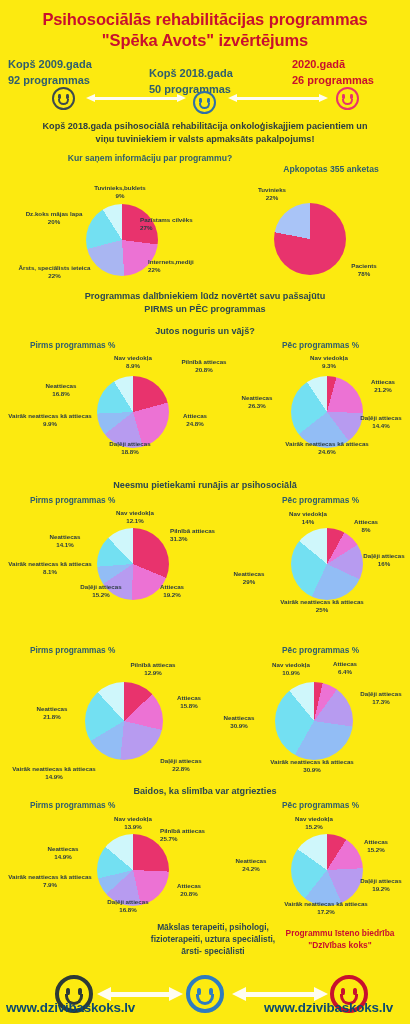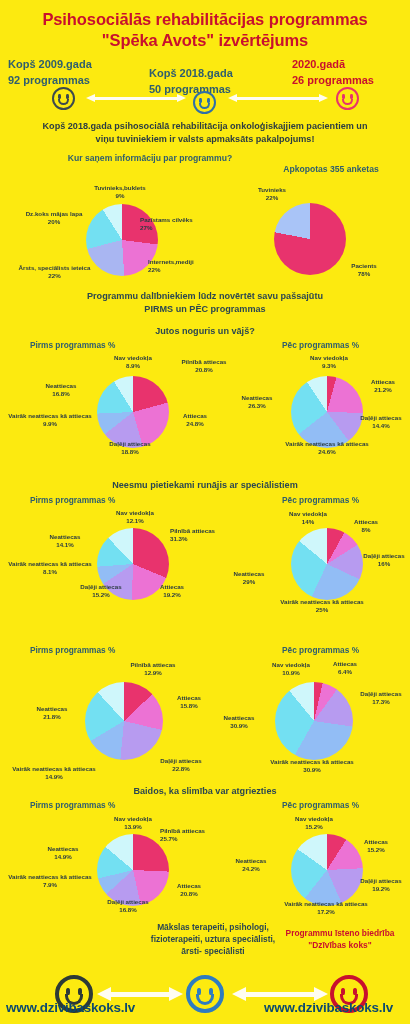--- a/index.html
+++ b/index.html
@@ -289,21 +289,21 @@
   </div>
 
   <div class="lbl" style="left:242px; top:186px; width:60px;">
     <span>Tuvinieks</span><span class="p">22%</span>
   </div>
   <div class="lbl" style="left:334px; top:262px; width:60px;">
     <span>Pacients</span><span class="p">78%</span>
   </div>
 
   <div class="midtext" style="top:290px;">
-    <div>Programmu dalībniekiem lūdz novērtēt savu pašsajūtu</div>
+    <div>Programmas dalībniekiem lūdz novērtēt savu pašsajūtu</div>
     <div>PIRMS un PĒC programmas</div>
   </div>
 
   <div class="midtext" style="top:325px;">Jutos noguris un vājš?</div>
   <div class="colhead" style="left:30px;  top:340px;">Pirms programmas %</div>
   <div class="colhead" style="left:282px; top:340px;">Pēc programmas %</div>
 
   <div class="pie" id="pie-2" style="left: 97px; top: 376px; width: 72px; height: 72px; background: conic-gradient(rgb(232, 51, 109) 0deg, rgb(232, 51, 109) 74.88deg, rgb(236, 114, 212) 74.88deg, rgb(236, 114, 212) 164.16deg, rgb(183, 155, 240) 164.16deg, rgb(183, 155, 240) 231.84deg, rgb(146, 189, 245) 231.84deg, rgb(146, 189, 245) 267.48deg, rgb(115, 224, 242) 267.48deg, rgb(115, 224, 242) 327.96deg, rgb(207, 247, 251) 327.96deg, rgb(207, 247, 251) 360deg);"></div>
   <div class="pie" id="pie-3" style="left: 291px; top: 376px; width: 72px; height: 72px; background: conic-gradient(rgb(232, 51, 109) 0deg, rgb(232, 51, 109) 15.12deg, rgb(236, 114, 212) 15.12deg, rgb(236, 114, 212) 91.44deg, rgb(183, 155, 240) 91.44deg, rgb(183, 155, 240) 143.28deg, rgb(146, 189, 245) 143.28deg, rgb(146, 189, 245) 231.84deg, rgb(115, 224, 242) 231.84deg, rgb(115, 224, 242) 326.52deg, rgb(207, 247, 251) 326.52deg, rgb(207, 247, 251) 360deg);"></div>
 
@@ -324,21 +324,21 @@
     <span>Nav viedokļa</span><span class="p">9.3%</span></div>
   <div class="lbl" style="left:356px; top:378px; width:54px;">
     <span>Attiecas</span><span class="p">21.2%</span></div>
   <div class="lbl" style="left:352px; top:414px; width:58px;">
     <span>Daļēji attiecas</span><span class="p">14.4%</span></div>
   <div class="lbl" style="left:262px; top:440px; width:130px;">
     <span>Vairāk neattiecas kā attiecas</span><span class="p">24.6%</span></div>
   <div class="lbl" style="left:222px; top:394px; width:70px;">
     <span>Neattiecas</span><span class="p">26.3%</span></div>
 
-  <div class="midtext" style="top:479px;">Neesmu pietiekami runājis ar speciālistiem</div>
+  <div class="midtext" style="top:479px;">Neesmu pietiekami runājis ar psihosociālā</div>
   <div class="colhead" style="left:30px;  top:495px;">Pirms programmas %</div>
   <div class="colhead" style="left:282px; top:495px;">Pēc programmas %</div>
 
   <div class="pie" id="pie-4" style="left: 97px; top: 528px; width: 72px; height: 72px; background: conic-gradient(rgb(232, 51, 109) 0deg, rgb(232, 51, 109) 112.68deg, rgb(236, 114, 212) 112.68deg, rgb(236, 114, 212) 181.8deg, rgb(183, 155, 240) 181.8deg, rgb(183, 155, 240) 236.52deg, rgb(146, 189, 245) 236.52deg, rgb(146, 189, 245) 265.68deg, rgb(115, 224, 242) 265.68deg, rgb(115, 224, 242) 316.44deg, rgb(207, 247, 251) 316.44deg, rgb(207, 247, 251) 360deg);"></div>
   <div class="pie" id="pie-5" style="left: 291px; top: 528px; width: 72px; height: 72px; background: conic-gradient(rgb(232, 51, 109) 0deg, rgb(232, 51, 109) 28.8deg, rgb(236, 114, 212) 28.8deg, rgb(236, 114, 212) 57.6deg, rgb(183, 155, 240) 57.6deg, rgb(183, 155, 240) 115.2deg, rgb(146, 189, 245) 115.2deg, rgb(146, 189, 245) 205.2deg, rgb(115, 224, 242) 205.2deg, rgb(115, 224, 242) 309.6deg, rgb(207, 247, 251) 309.6deg, rgb(207, 247, 251) 360deg);"></div>
 
   <div class="lbl" style="left:90px; top:509px; width:90px;">
     <span>Nav viedokļa</span><span class="p">12.1%</span></div>
   <div class="lbl" style="left:170px; top:527px; width:80px; text-align:left;">
     <span>Pilnībā attiecas</span><span class="p">31.3%</span></div>

